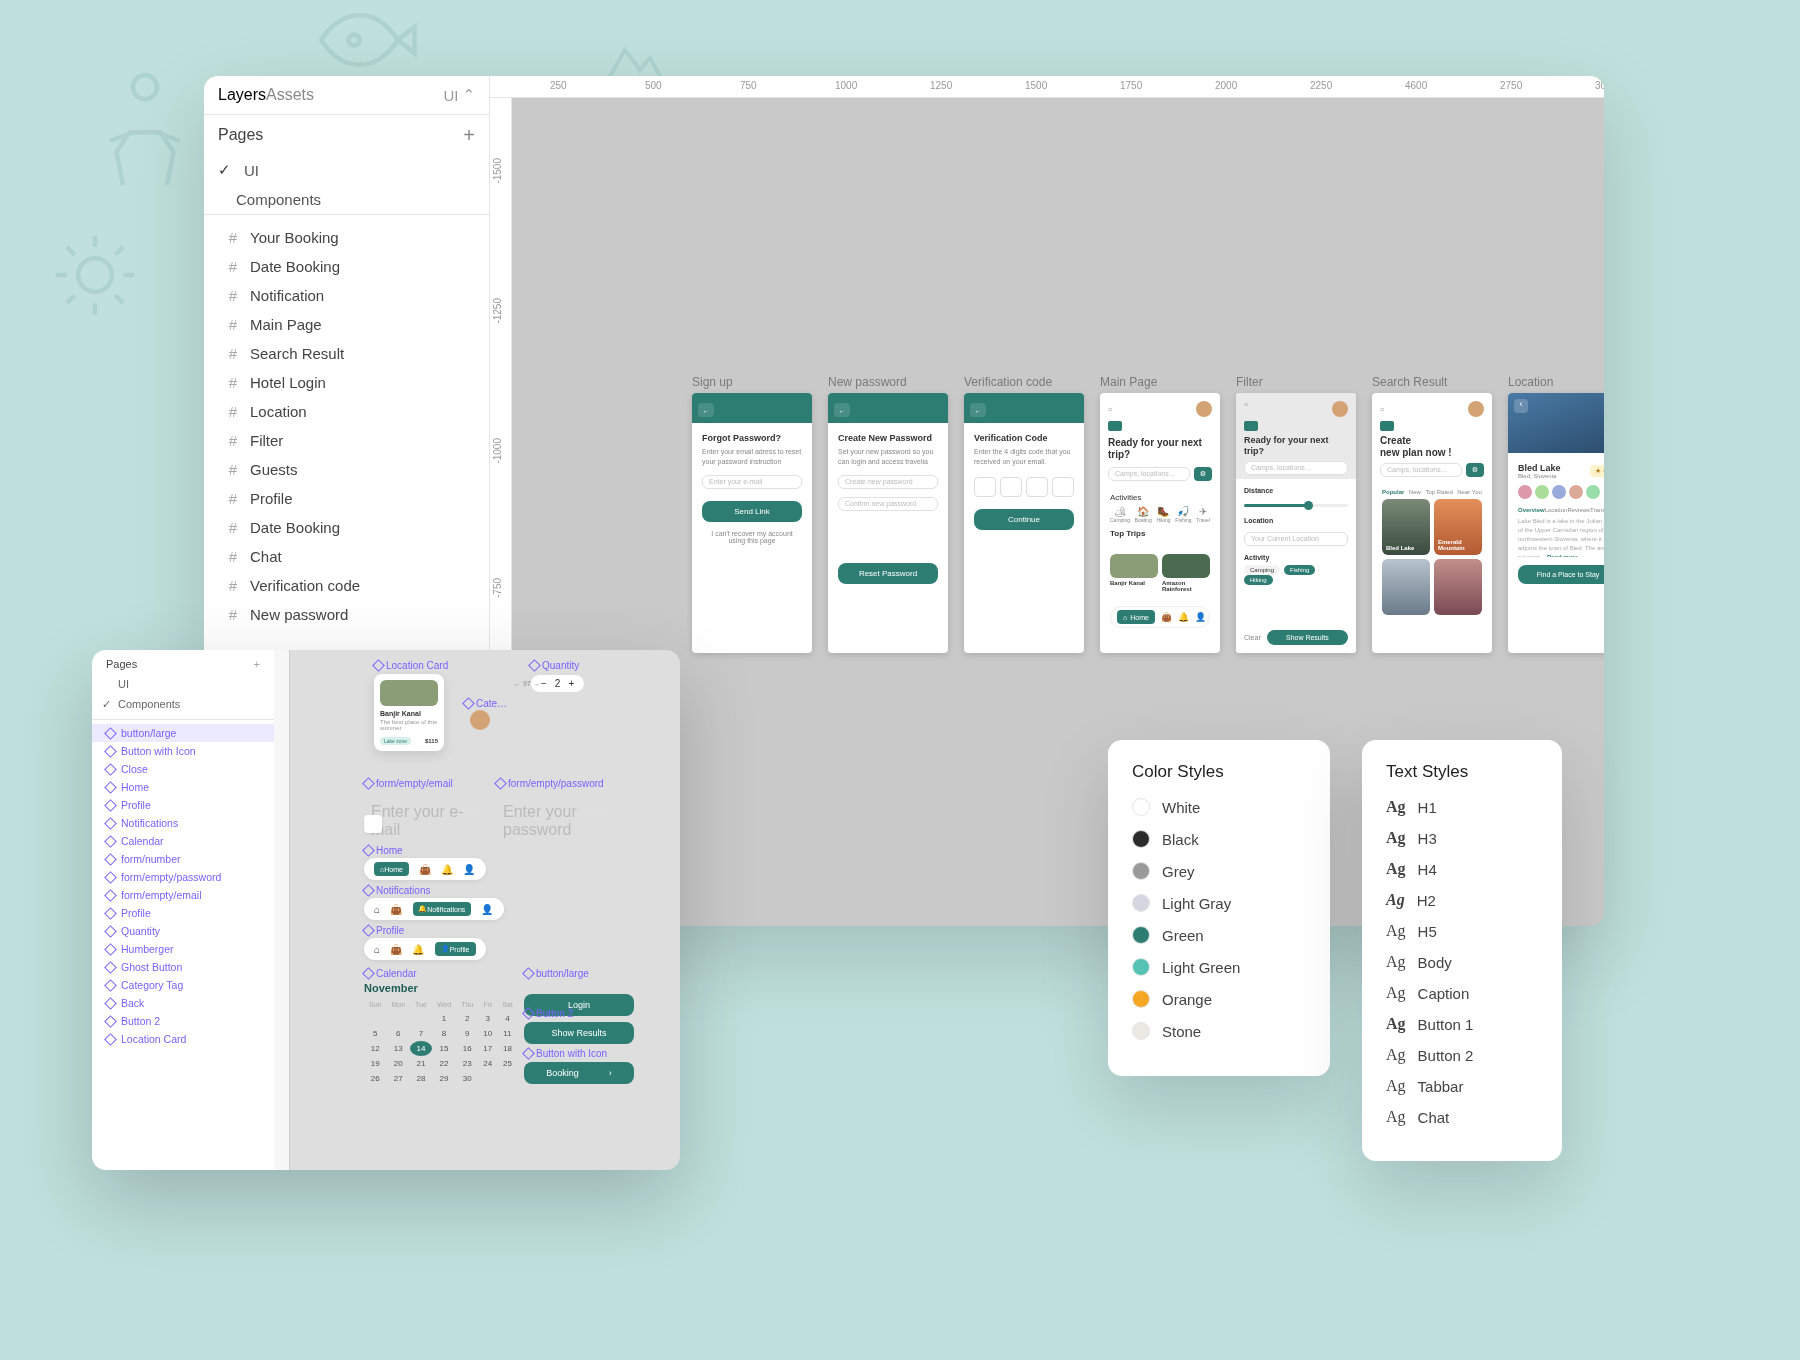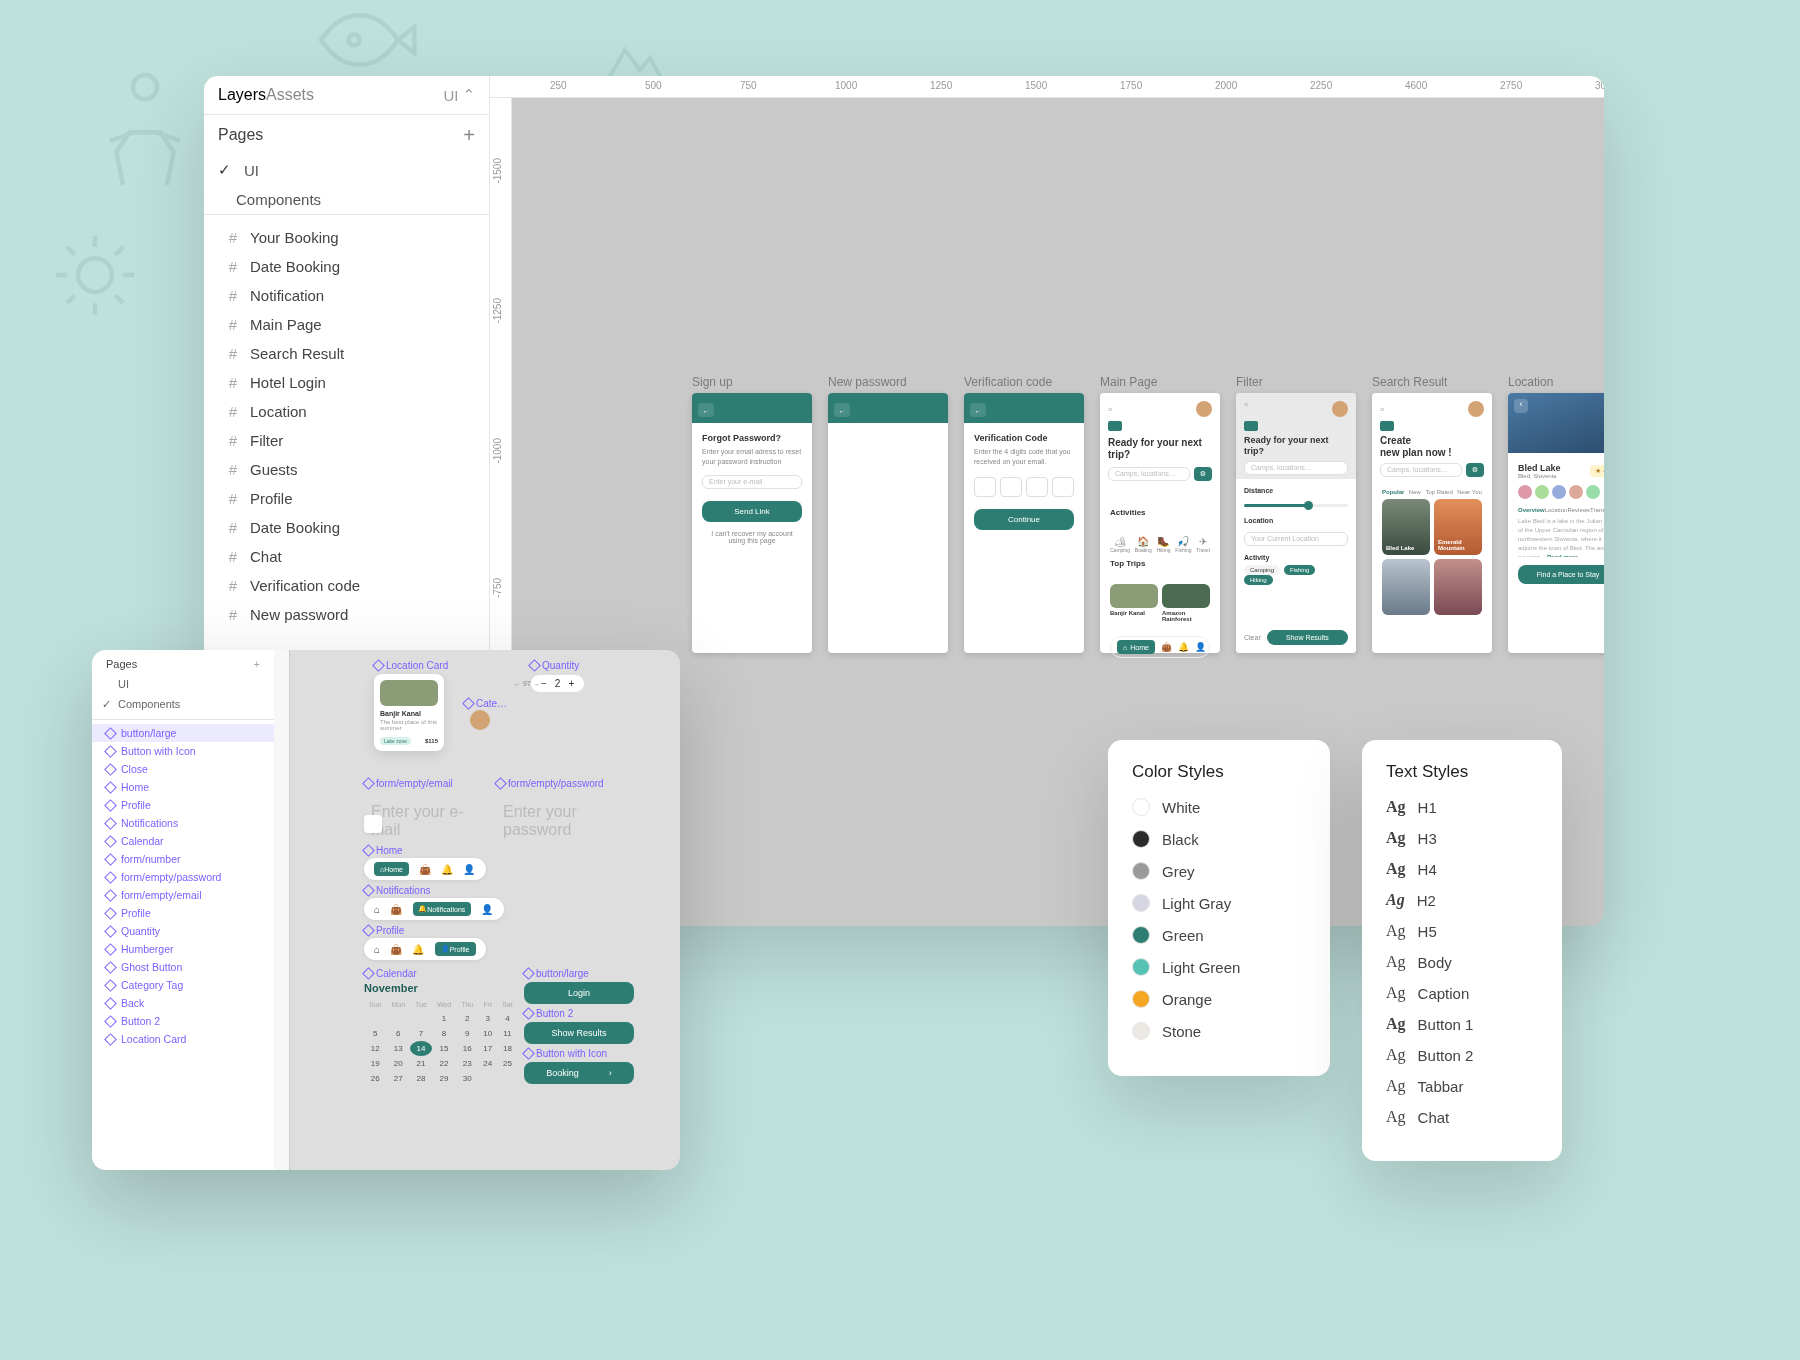--- a/index.html
+++ b/index.html
@@ -237,20 +237,28 @@
         <div class="ph-btn">Send Link</div>
         <div class="ph-link">I can't recover my account using this page</div>
       </div>
     </div>
 
     <div class="artboard" style="left:316px;top:295px;width:120px;height:260px">
       <div class="ab-label">New password</div>
       <div class="ph-top">
           <div class="ph-back">←</div>
         </div>
+      <div class="ph-body">
+        <div class="ph-h">Create New Password</div>
+        <div class="ph-sub">Set your new password so you can login and access travelia</div>
+        <div class="ph-field">Create new password</div>
+        <div class="ph-field">Confirm new password</div>
+        <div style="height:40px"></div>
+        <div class="ph-btn">Reset Password</div>
+      </div>
     </div>
 
     <div class="artboard" style="left:452px;top:295px;width:120px;height:260px">
       <div class="ab-label">Verification code</div>
       <div class="ph-top">
           <div class="ph-back">←</div>
         </div>
       <div class="ph-body">
         <div class="ph-h">Verification Code</div>
         <div class="ph-sub">Enter the 4 digits code that you received on your email.</div>
@@ -272,21 +280,21 @@
             <span class="avatar"></span>
           </div>
         <div class="logo" style="margin-top:4px"></div>
         <div style="font-weight:700;font-size:10px;margin-top:6px;line-height:1.2">Ready for your next trip?</div>
         <div style="display:flex;gap:4px;margin-top:6px">
           <div class="ph-field" style="flex:1;margin:0">Camps, locations…</div>
           <div class="pill sm">⚙</div>
         </div>
       </div>
       <div class="ph-body" style="padding-top:0">
-        <div style="font-weight:700;font-size:8px;margin:19px 0">Activities</div>
+        <div style="font-weight:400;font-size:8px;margin:4px 0">Activities</div>
         <div style="display:flex;justify-content:space-between;font-size:5px;color:#888;text-align:center">
           <div><div style="font-size:10px">🏕</div><span>Camping</span></div>
           <div><div style="font-size:10px">🏠</div><span>Boating</span></div>
           <div><div style="font-size:10px">🥾</div><span>Hiking</span></div>
           <div><div style="font-size:10px">🎣</div><span>Fishing</span></div>
           <div><div style="font-size:10px">✈</div><span>Travel</span></div>
         </div>
         <div style="font-weight:700;font-size:8px;margin:6px 0 16px">Top Trips</div>
         <div style="display:flex;gap:4px">
           <div style="flex:1">
@@ -616,21 +624,21 @@
               <td>29</td>
               <td>30</td>
               <td></td>
               <td></td>
             </tr>
           </tbody>
         </table>
     </div>
 
     <div class="comp-label" style="left:250px;top:318px">button/large</div>
-    <div class="ph-btn" style="position:absolute;left:250px;top:332px;width:110px;margin:0;font-size:9px">Login</div>
+    <div class="ph-btn" style="position:absolute;left:250px;top:344px;width:110px;margin:0;font-size:9px">Login</div>
     <div class="comp-label" style="left:250px;top:358px">Button 2</div>
     <div class="ph-btn" style="position:absolute;left:250px;top:372px;width:110px;margin:0;font-size:9px">Show Results</div>
     <div class="comp-label" style="left:250px;top:398px">Button with Icon</div>
     <div class="ph-btn" style="position:absolute;left:250px;top:412px;width:110px;margin:0;font-size:9px;display:flex;align-items:center;justify-content:center;gap:30px">
         <span>Booking</span>
         <span>›</span>
       </div>
   </div>
 </div>
 

